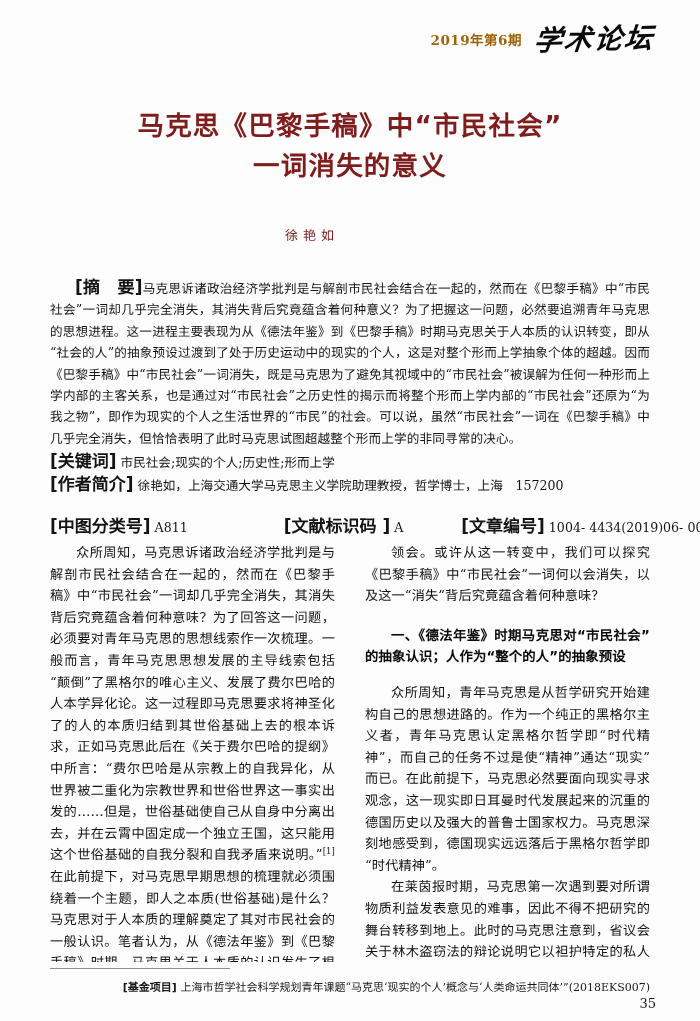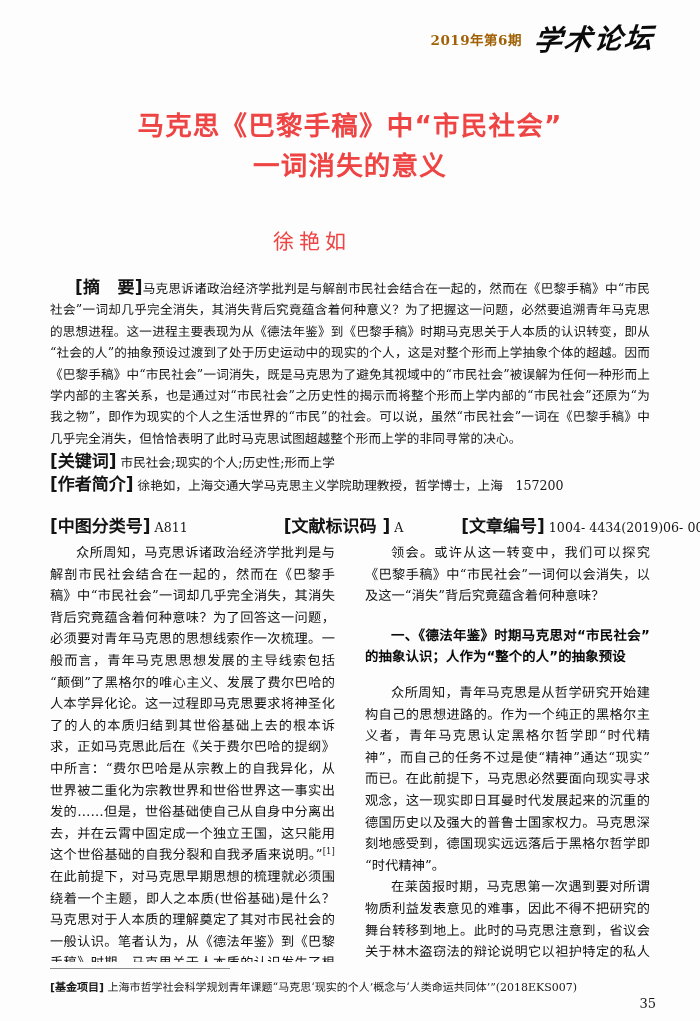--- a/index.html
+++ b/index.html
@@ -62,33 +62,33 @@
     left: 0;
     width: 700px;
     text-align: center;
   }
   .title-line {
     font-family: "DejaVu Sans", "Liberation Sans", sans-serif;
     font-size: 26.5px;
     font-weight: 700;
     letter-spacing: 1.2px;
     line-height: 40px;
-    color: #ef4444;
+    color: #7f1d1d;
   }
 
   .author {
     position: absolute;
     top: 225px;
     left: 0;
     width: 624px;
     text-align: center;
     font-family: "DejaVu Serif", serif;
-    font-size: 21px;
+    font-size: 13px;
     letter-spacing: 5px;
-    color: #ef4444;
+    color: #7f1d1d;
   }
 
   
   .meta-block {
     position: absolute;
     top: 277px;
     left: 50px;
     width: 600px;
   }
   .abstract-para {
@@ -177,20 +177,21 @@
   .fund-note {
     position: absolute;
     left: 50px;
     top: 980px;
     width: 600px;
     font-family: "DejaVu Serif", serif;
     font-size: 11px;
     line-height: 16px;
     color: #191919;
     white-space: nowrap;
+    text-align: right;
   }
   .fund-note .tag {
     font-family: "DejaVu Sans", "Liberation Sans", sans-serif;
     font-weight: 700;
   }
   .page-number {
     position: absolute;
     right: 44px;
     top: 996px;
     font-family: "DejaVu Serif", serif;

